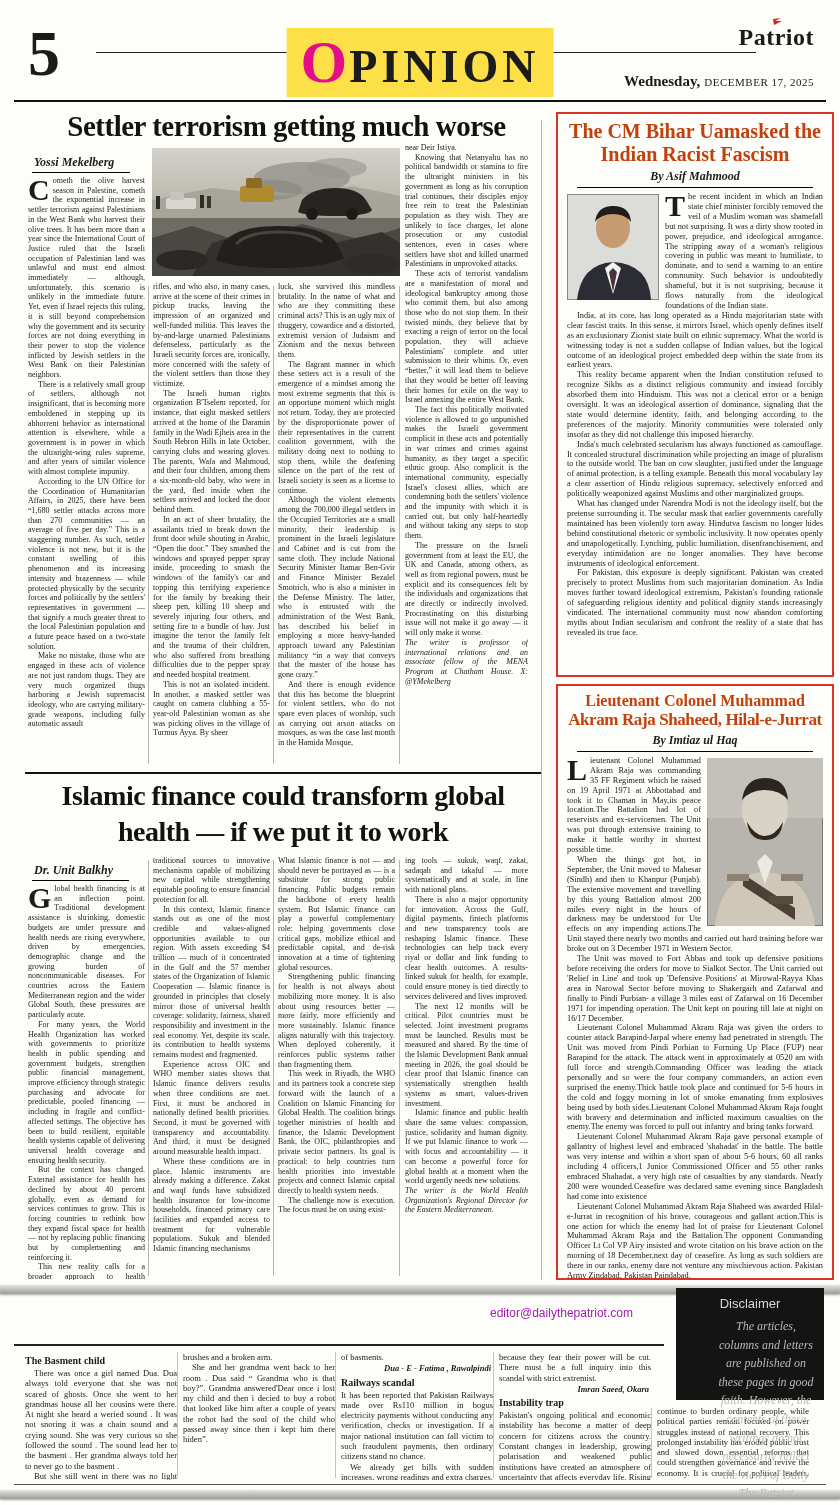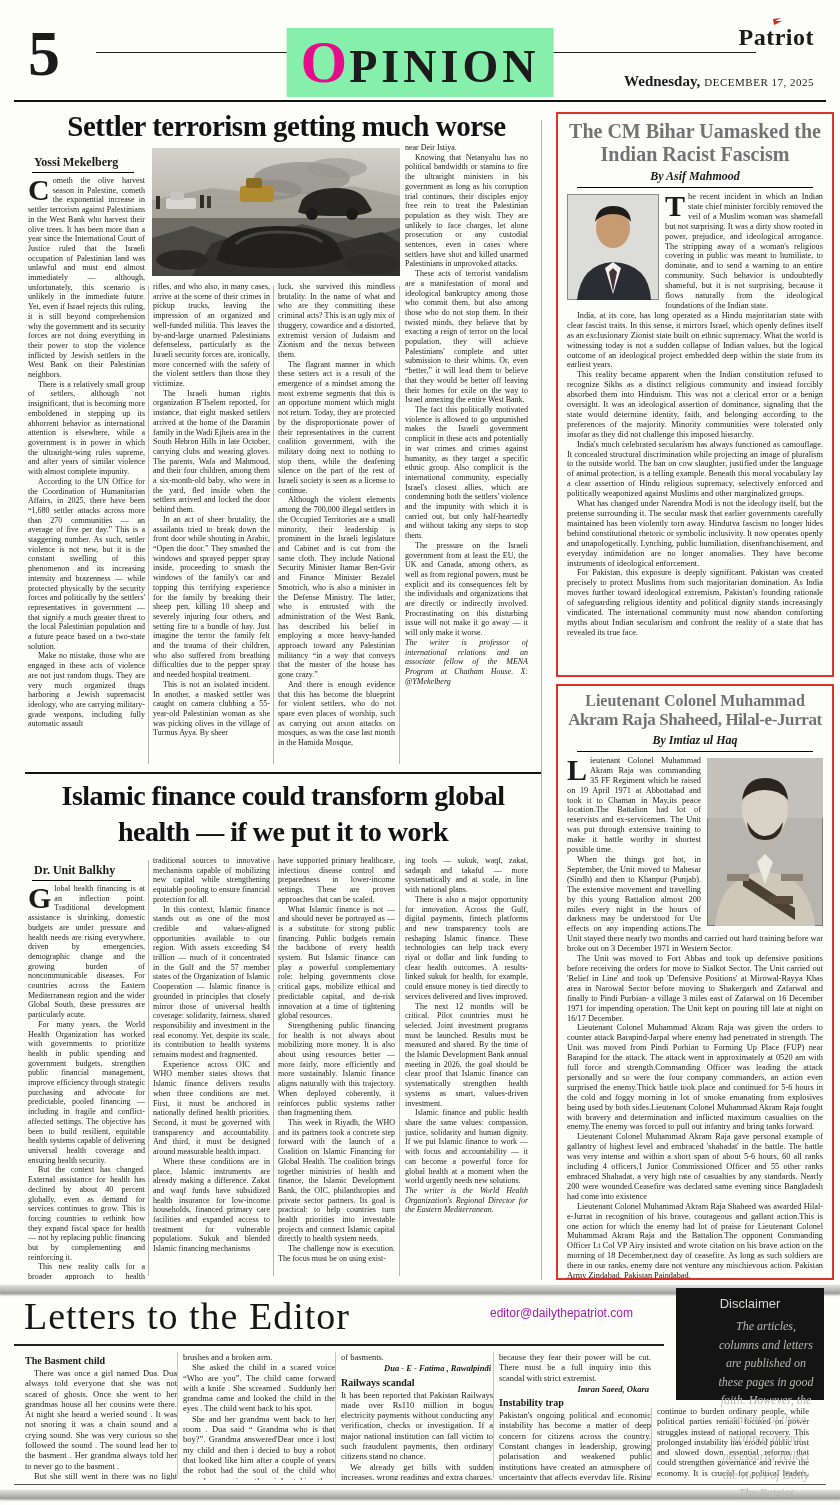--- a/index.html
+++ b/index.html
@@ -5,47 +5,47 @@
   html,body { margin:0; padding:0; background:#e8e8e4; }
   #page {
     position:relative; width:840px; height:1505px; margin:0 auto;
     background:#fdfdfa; overflow:hidden;
     font-family:"Liberation Serif","DejaVu Serif",serif; color:#1b1b1b;
   }
   
   .pagenum { position:absolute; left:28px; top:22px; font-size:64px; font-weight:bold; line-height:1; }
   .hairline { position:absolute; height:1px; background:#222; }
   .opinion { position:absolute; left:50%; top:28px; transform:translateX(-50%);
-    background:#86efac; padding:0 14px; white-space:nowrap;text-align:right; }
+    background:#fde047; padding:0 14px; white-space:nowrap;text-align:right; }
   .opinion .op-o { font-size:60px; font-weight:bold; color:#e60d8a; letter-spacing:2px; }
   .opinion .op-rest { font-size:46px; font-weight:bold; color:#1c1c1c; letter-spacing:4px; }
   .masthead { position:absolute; right:26px; top:24px; font-size:24px; font-weight:bold; letter-spacing:.5px; }
   .masthead-accent { position:absolute; right:58px; top:18px; width:9px; height:7px; }
   .dateline { position:absolute; right:26px; top:72px; text-align:right; white-space:nowrap; }
   .dateline .weekday { font-weight:bold; font-size:15px; }
   .dateline .datecaps { font-size:11px; letter-spacing:.5px; }
   .toprule { position:absolute; left:14px; right:14px; top:100px; height:2px; background:#111; }
 
   
   .headline { position:absolute; text-align:center; font-weight:bold; color:#121212; letter-spacing:-0.5px; }
-  .byline { font-weight:bold; font-size:12px;
+  .byline { font-weight:bold; font-style:italic; font-size:12px;
     border-bottom:1.5px solid #000; padding:0 16px 2px 2px; display:inline-block; }
   .news-col { position:absolute; font-size:8px; line-height:9.7px; text-align:justify; overflow:hidden; }
   .news-col p, .paras p { margin:0; text-indent:10px; }
   .lead-p { text-indent:0 !important; }
   .cont-first p:first-child { text-indent:0; }
   .dropcap { float:left; font-size:30px; line-height:25px; padding:1px 3px 0 0; font-weight:bold; }
   .footnote { font-style:italic; margin-top:4px; }
   .vrule { position:absolute; width:1px; background:#b5b5b0; }
   .hrule { position:absolute; height:1.5px; background:#111; }
 
   
   .redbox { position:absolute; left:556px; width:278px; border:2px solid #dd3226;
     background:#fdfdfa; box-sizing:border-box; padding:6px 9px; overflow:hidden; }
-  .redbox .box-title { text-align:center; font-weight:bold; line-height:1.15; color:#737373; }
+  .redbox .box-title { text-align:center; font-weight:bold; line-height:1.15; color:#c2410c; }
   .redbox .box-byline { text-align:center; margin:3px 10px 4px;
     border-bottom:1.5px solid #000; padding-bottom:3px; font-weight:bold; font-style:italic; font-size:12px; }
   .box-body { font-size:8.3px; line-height:9.9px; text-align:justify; }
   .box-body p { margin:0; text-indent:10px; }
   .box-photo-l { float:left; margin:2px 6px 2px 0; }
   .box-photo-r { float:right; margin:2px 0 2px 6px; }
 
   
   .greybar { position:absolute; left:0; right:0; height:9px;
     background:linear-gradient(#e2e2e0,#9c9c98); box-shadow:0 1px 2px rgba(0,0,0,.35); }
@@ -192,21 +192,20 @@
   <div class="news-col cont-first" style="left:153px; top:856px; width:117px; height:424px;">
     <div class="paras">
         <p>traditional sources to innovative mechanisms capable of mobilizing new capital while strengthening equitable pooling to ensure financial protection for all.</p>
         <p>In this context, Islamic finance stands out as one of the most credible and values-aligned opportunities available to our region. With assets exceeding $4 trillion — much of it concentrated in the Gulf and the 57 member states of the Organization of Islamic Cooperation — Islamic finance is grounded in principles that closely mirror those of universal health coverage: solidarity, fairness, shared responsibility and investment in the real economy. Yet, despite its scale, its contribution to health systems remains modest and fragmented.</p>
         <p>Experience across OIC and WHO member states shows that Islamic finance delivers results when three conditions are met. First, it must be anchored in nationally defined health priorities. Second, it must be governed with transparency and accountability. And third, it must be designed around measurable health impact.</p>
         <p>Where these conditions are in place, Islamic instruments are already making a difference. Zakat and waqf funds have subsidized health insurance for low-income households, financed primary care facilities and expanded access to treatment for vulnerable populations. Sukuk and blended Islamic financing mechanisms</p>
       </div>
   </div>
   <div class="news-col cont-first" style="left:278px; top:856px; width:117px; height:424px;">
     <div class="paras">
-        <p>have supported primary healthcare, infectious disease control and preparedness in lower-income settings. These are proven approaches that can be scaled.</p>
         <p>What Islamic finance is not — and should never be portrayed as — is a substitute for strong public financing. Public budgets remain the backbone of every health system. But Islamic finance can play a powerful complementary role: helping governments close critical gaps, mobilize ethical and predictable capital, and de-risk innovation at a time of tightening global resources.</p>
         <p>Strengthening public financing for health is not always about mobilizing more money. It is also about using resources better — more fairly, more efficiently and more sustainably. Islamic finance aligns naturally with this trajectory. When deployed coherently, it reinforces public systems rather than fragmenting them.</p>
         <p>This week in Riyadh, the WHO and its partners took a concrete step forward with the launch of a Coalition on Islamic Financing for Global Health. The coalition brings together ministries of health and finance, the Islamic Development Bank, the OIC, philanthropies and private sector partners. Its goal is practical: to help countries turn health priorities into investable projects and connect Islamic capital directly to health system needs.</p>
         <p>The challenge now is execution. The focus must be on using exist-</p>
       </div>
   </div>
   <div class="news-col cont-first" style="left:405px; top:856px; width:123px; height:424px;">
     <div class="paras">
         <p>ing tools — sukuk, waqf, zakat, sadaqah and takaful — more systematically and at scale, in line with national plans.</p>
         <p>There is also a major opportunity for innovation. Across the Gulf, digital payments, fintech platforms and new transparency tools are reshaping Islamic finance. These technologies can help track every riyal or dollar and link funding to clear health outcomes. A results-linked sukuk for health, for example, could ensure money is tied directly to services delivered and lives improved.</p>
@@ -276,39 +275,37 @@
           <p>When the things got hot, in September, the Unit moved to Mahesar (Sindh) and then to Khanpur (Punjab). The extensive movement and travelling by this young Battalion almost 200 miles every night in the hours of darkness may be understood for Ute effects on any impending actions.The Unit stayed there nearly two months and carried out hard training before war broke out on 3 December 1971 in Western Sector.</p>
           <p>The Unit was moved to Fort Abbas and took up defensive positions before receiving the orders for move to Sialkot Sector. The Unit carried out 'Relief in Line' and took up 'Defensive Positions' at Mirowal-Rayya Khas area in Narowal Sector before moving to Shakergarh and Zafarwal and finally to Pindi Purbian- a village 3 miles east of Zafarwal on 16 December 1971 for impending operation. The Unit kept on pouring till late at night on 16/17 December.</p>
           <p>Lieutenant Colonel Muhammad Akram Raja was given the orders to counter attack Barapind-Jarpal where enemy had penetrated in strength. The Unit was moved from Pindi Porbian to Forming Up Place (FUP) near Barapind for the attack. The attack went in approximately at 0520 am with full force and strength.Commanding Officer was leading the attack personally and so were the four company commanders, an action even surprised the enemy.Thick battle took place and continued for 5-6 hours in the cold and foggy morning in lot of smoke emanating from explosives being used by both sides.Lieutenant Colonel Muhammad Akram Raja fought with bravery and determination and inflicted maximum casualties on the enemy.The enemy was forced to pull out infantry and bring tanks forward.</p>
           <p>Lieutenant Colonel Muhammad Akram Raja gave personal example of gallantry of highest level and embraced 'shahadat' in the battle. The battle was very intense and within a short span of about 5-6 hours, 60 all ranks including 4 officers,1 Junior Commissioned Officer and 55 other ranks embraced Shahadat, a very high rate of casualties by any standards. Nearly 200 were wounded.Ceasefire was declared same evening since Bangladesh had come into existence</p>
           <p>Lieutenant Colonel Muhammad Akram Raja Shaheed was awarded Hilal-e-Jurrat in recognition of his brave, courageous and gallant action.This is one action for which the enemy had lot of praise for Lieutenant Colonel Muhammad Akram Raja and the Battalion.The opponent Commanding Officer Lt Col VP Airy insisted and wrote citation on his brave action on the morning of 18 December,next day of ceasefire. As long as such soldiers are there in our ranks, enemy dare not venture any mischievous action. Pakistan Army Zindabad. Pakistan Paindabad.</p>
         </div>
     </div>
   </div>
 
   <div class="greybar" style="top:1285px;"></div>
-  <div class="letters-title">Letters to the Editor</div>
   <a class="letters-email" href="#">editor@dailythepatriot.com</a>
   <div class="disclaimer">
     <div class="d-title">Disclaimer</div>
     <div class="d-body">The articles, columns and letters are published on these pages in good faith. However, the contents of these writings do not necessarily reflect the views of Daily The Patriot</div>
   </div>
   <div class="letters-rule"></div>
 
   <div class="letter-col" style="left:25px;">
     <div class="letter-h">The Basment child</div>
     <div class="paras">
         <p>There was once a girl named Dua. Dua always told everyone that she was not scared of ghosts. Once she went to her grandmas house all her cousins were there. At night she heard a weried sound . It was not snoring it was a chain sound and a crying sound. She was very curious so she followed the sound . The sound lead her to the basment . Her grandma always told her to never go to the basment .</p>
         <p>But she still went in there was no light when she turned the light on she saw a child in chains. The child had</p>
       </div>
   </div>
   <div class="letter-col cont-first" style="left:183px;">
     <div class="paras">
         <p>brushes and a broken arm.</p>
-        <p>She asked the child in a scared voice “Who are you”. The child came forward with a knife . She screamed . Suddunly her grandma came and looked the child in the eyes . The child went back to his spot.</p>
         <p>She and her grandma went back to her room . Dua said “ Grandma who is that boy?”. Grandma answered'Dear once i lost my child and then i decied to buy a robot that looked like him after a couple of years the robot had the soul of the child who passed away since then i kept him there hiden”.</p>
       </div>
   </div>
   <div class="letter-col cont-first" style="left:341px;">
     <div class="paras">
         <p>of basments.</p>
       </div>
     <div class="sig">Dua - E - Fatima , Rawalpindi</div>
     <div class="letter-h">Railways scandal</div>
     <div class="paras">

